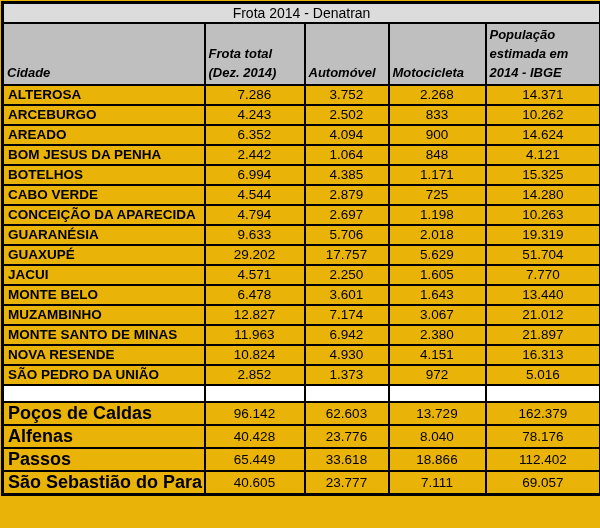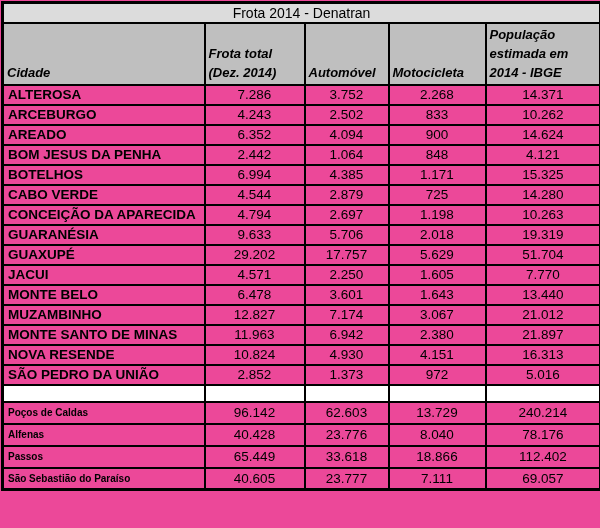--- a/index.html
+++ b/index.html
@@ -5,21 +5,21 @@
   html, body {
     margin: 0;
     padding: 0;
     background: #ffffff;
     font-family: "Liberation Sans", sans-serif;
   }
   .frame {
     width: 600px;
     height: 528px;
     box-sizing: border-box;
-    background: #ec4899;
+    background: #eab308;
     padding: 1px;
   }
   table.frota {
     width: 598px;
     border-collapse: collapse;
     table-layout: fixed;
     border: 3px solid #000000;
   }
   table.frota td, table.frota th {
     border: 2px solid #000000;
@@ -63,21 +63,21 @@
   tr.data-row { height: 20px; }
   tr.summary-row { height: 22px; }
   td.city {
     font-weight: bold;
     text-align: left;
     font-size: 13px;
     padding-left: 3px;
     white-space: nowrap;
     border-radius: 6px;
   }
-  tr.summary-row td.city { font-size: 10px; }
+  tr.summary-row td.city { font-size: 18px; }
   td.num {
     text-align: center;
     font-weight: normal;
   }
   tr.sep-row { height: 17px; }
   tr.sep-row td { background: #ffffff; }
 </style>
 </head>
 <body>
 
@@ -235,21 +235,21 @@
         <td></td>
         <td></td>
       </tr>
     </tbody>
     <tbody id="summary-body">
   <tr class="summary-row">
     <td class="city">Poços de Caldas</td>
     <td class="num">96.142</td>
     <td class="num">62.603</td>
     <td class="num">13.729</td>
-    <td class="num">240.214</td>
+    <td class="num">162.379</td>
   </tr>
 
   <tr class="summary-row">
     <td class="city">Alfenas</td>
     <td class="num">40.428</td>
     <td class="num">23.776</td>
     <td class="num">8.040</td>
     <td class="num">78.176</td>
   </tr>
 

